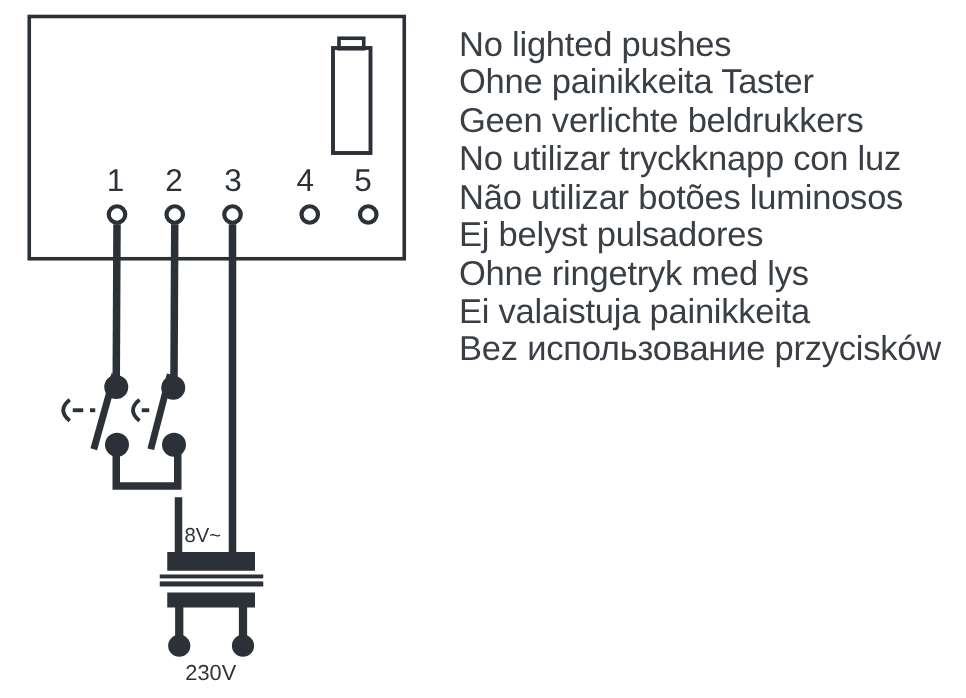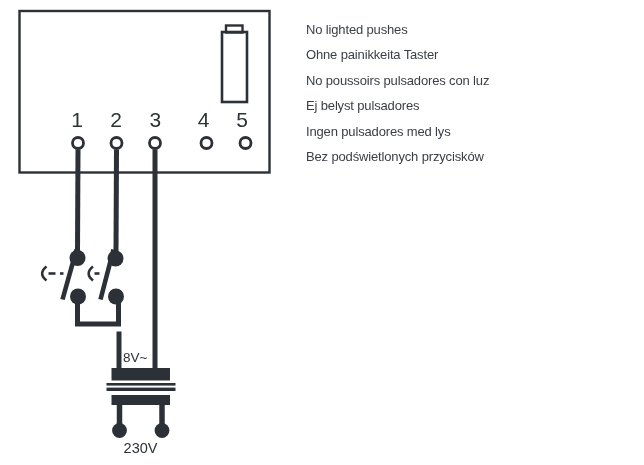--- a/index.html
+++ b/index.html
@@ -32,21 +32,21 @@
   }
   .label-mains {
     font-size: 14.5px;
   }
   .instructions {
     position: absolute;
     left: 306px;
     top: 17px;
     width: 335px;
     color: #3a3e45;
-    font-size: 13px;
+    font-size: 23px;
     line-height: 25.42px;
     letter-spacing: -0.15px;
     white-space: nowrap;
   }
   .ink-stroke {
     stroke: #2c3037;
     fill: none;
   }
   .ink-fill {
     fill: #2c3037;
@@ -119,19 +119,22 @@
       <circle cx="119.5" cy="430.5" r="7.4" class="ink-fill"></circle>
       <circle cx="162" cy="430.5" r="7.4" class="ink-fill"></circle>
     </g>
 
     <text x="140.5" y="453" text-anchor="middle" class="label-mains">230V</text>
   </svg>
 
   <div class="instructions">
     <div>No lighted pushes</div>
     <div>Ohne painikkeita Taster</div>
-    <div>No poussoirs pulsadores con luz</div>
+    <div>Geen verlichte beldrukkers</div>
+    <div>No utilizar tryckknapp con luz</div>
+    <div>Não utilizar botões luminosos</div>
     <div>Ej belyst pulsadores</div>
-    <div>Ingen pulsadores med lys</div>
-    <div>Bez podświetlonych przycisków</div>
+    <div>Ohne ringetryk med lys</div>
+    <div>Ei valaistuja painikkeita</div>
+    <div>Bez использование przycisków</div>
   </div>
 
 </div>
 
 </body></html>

